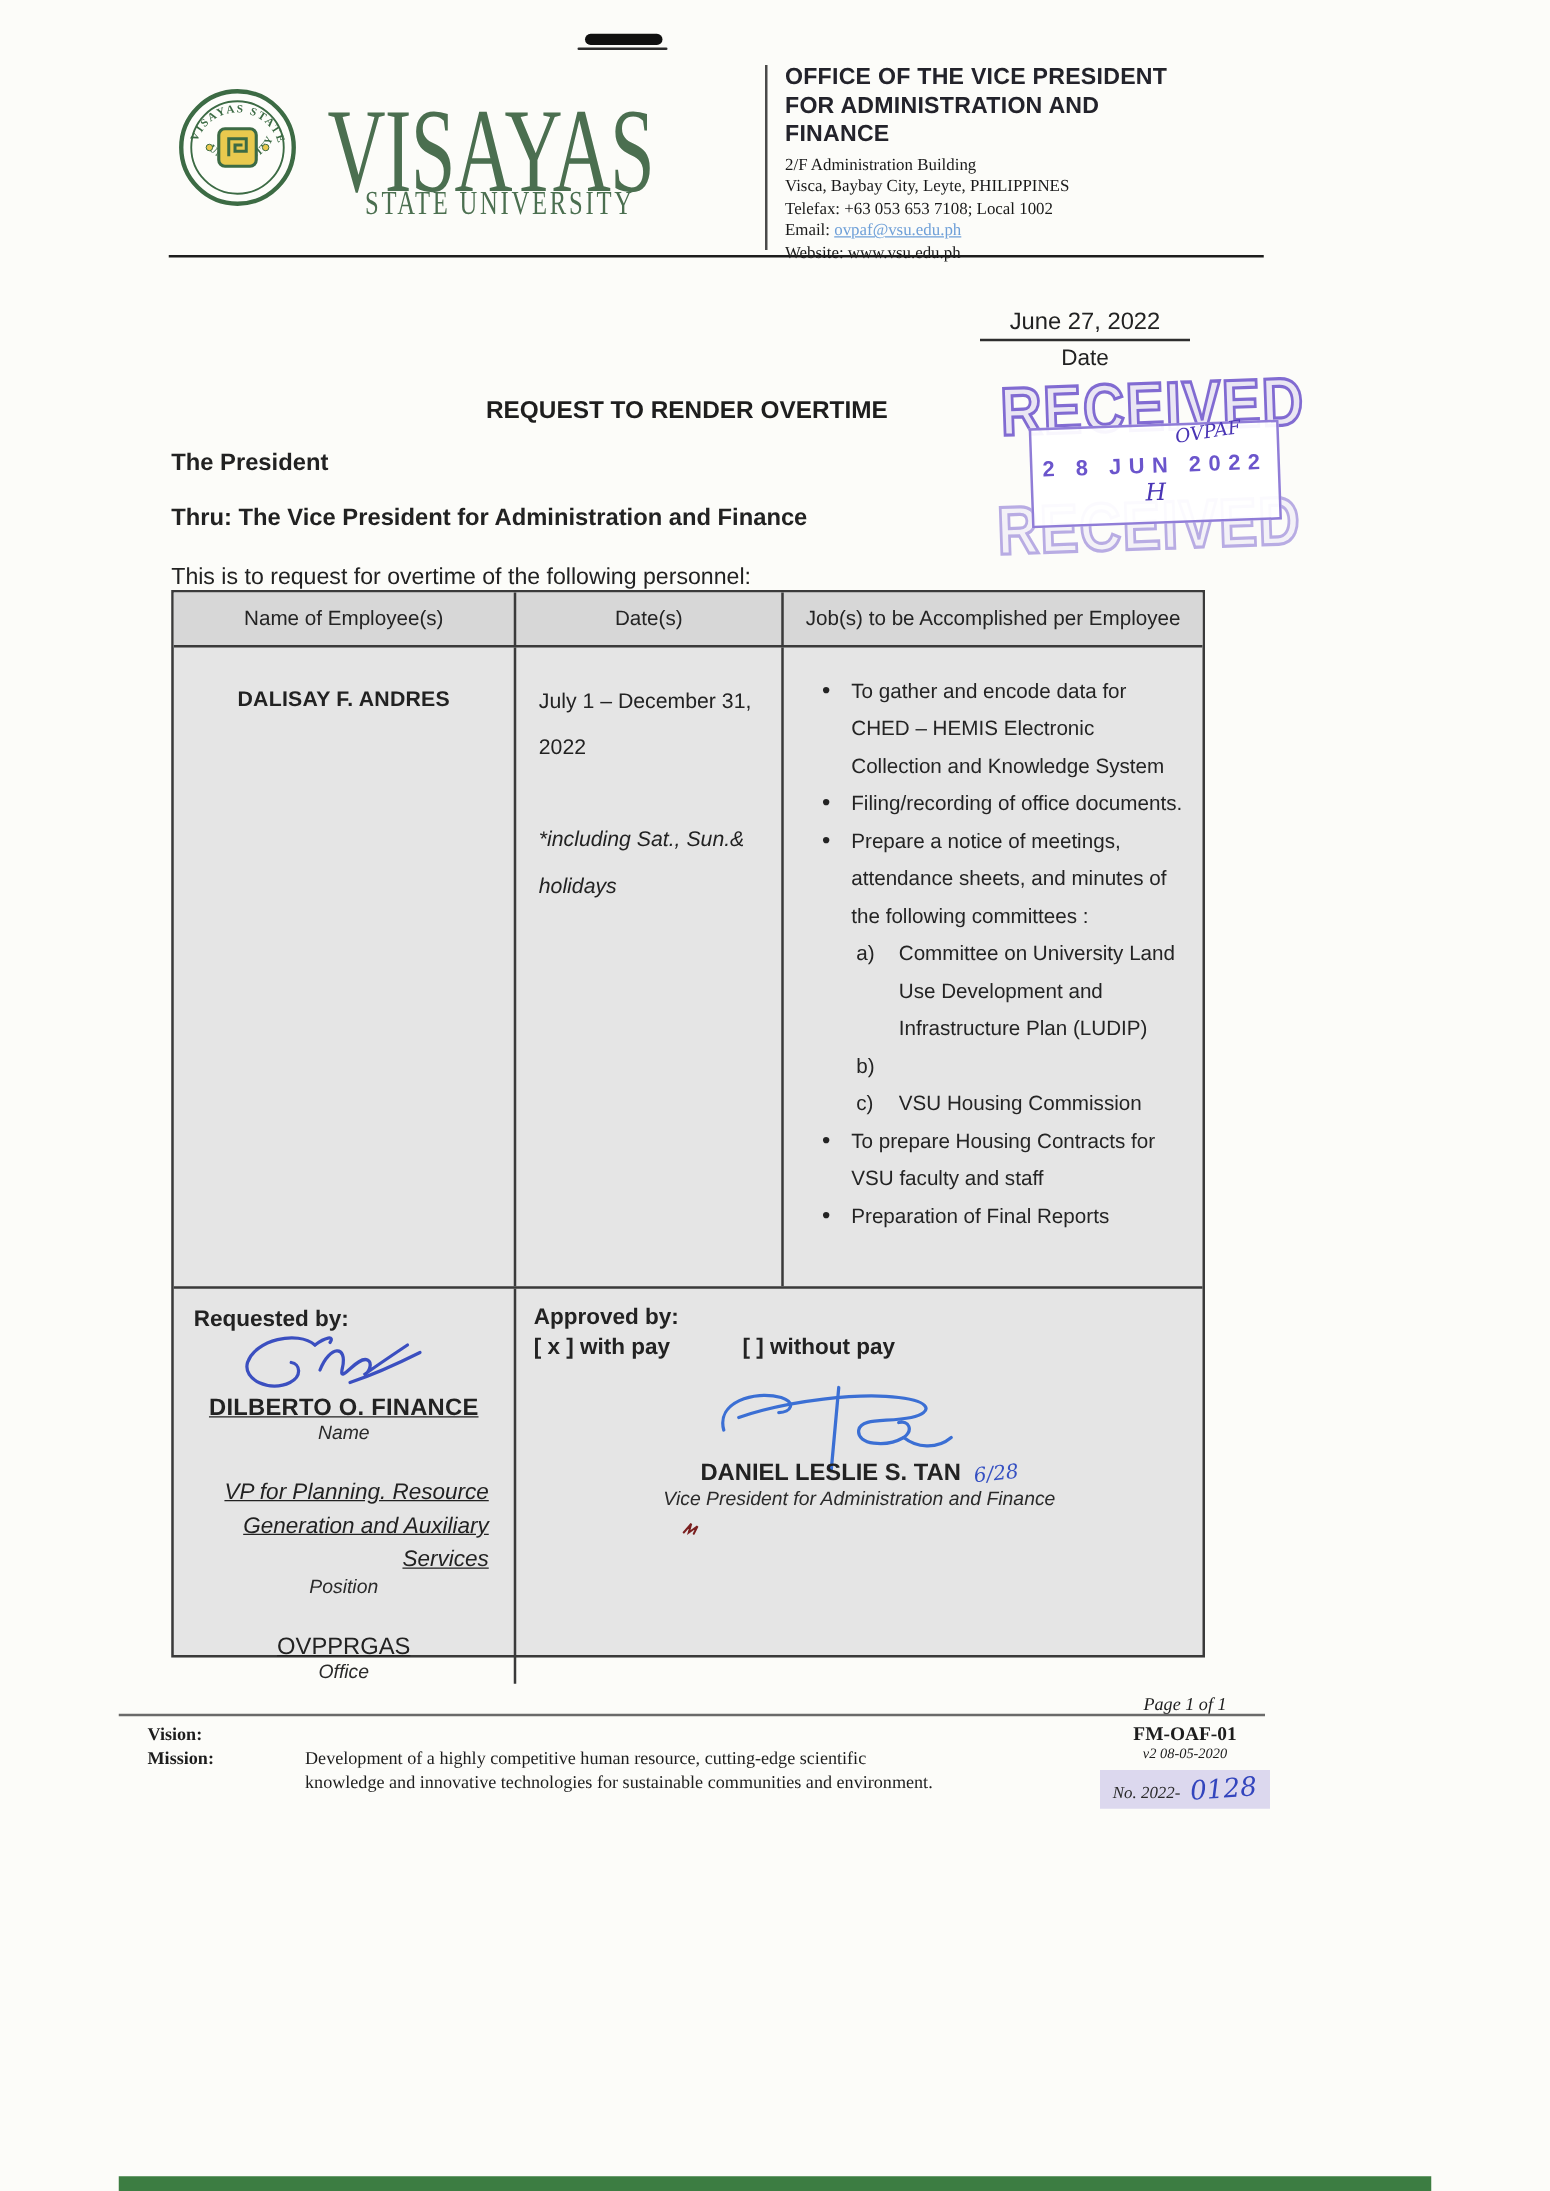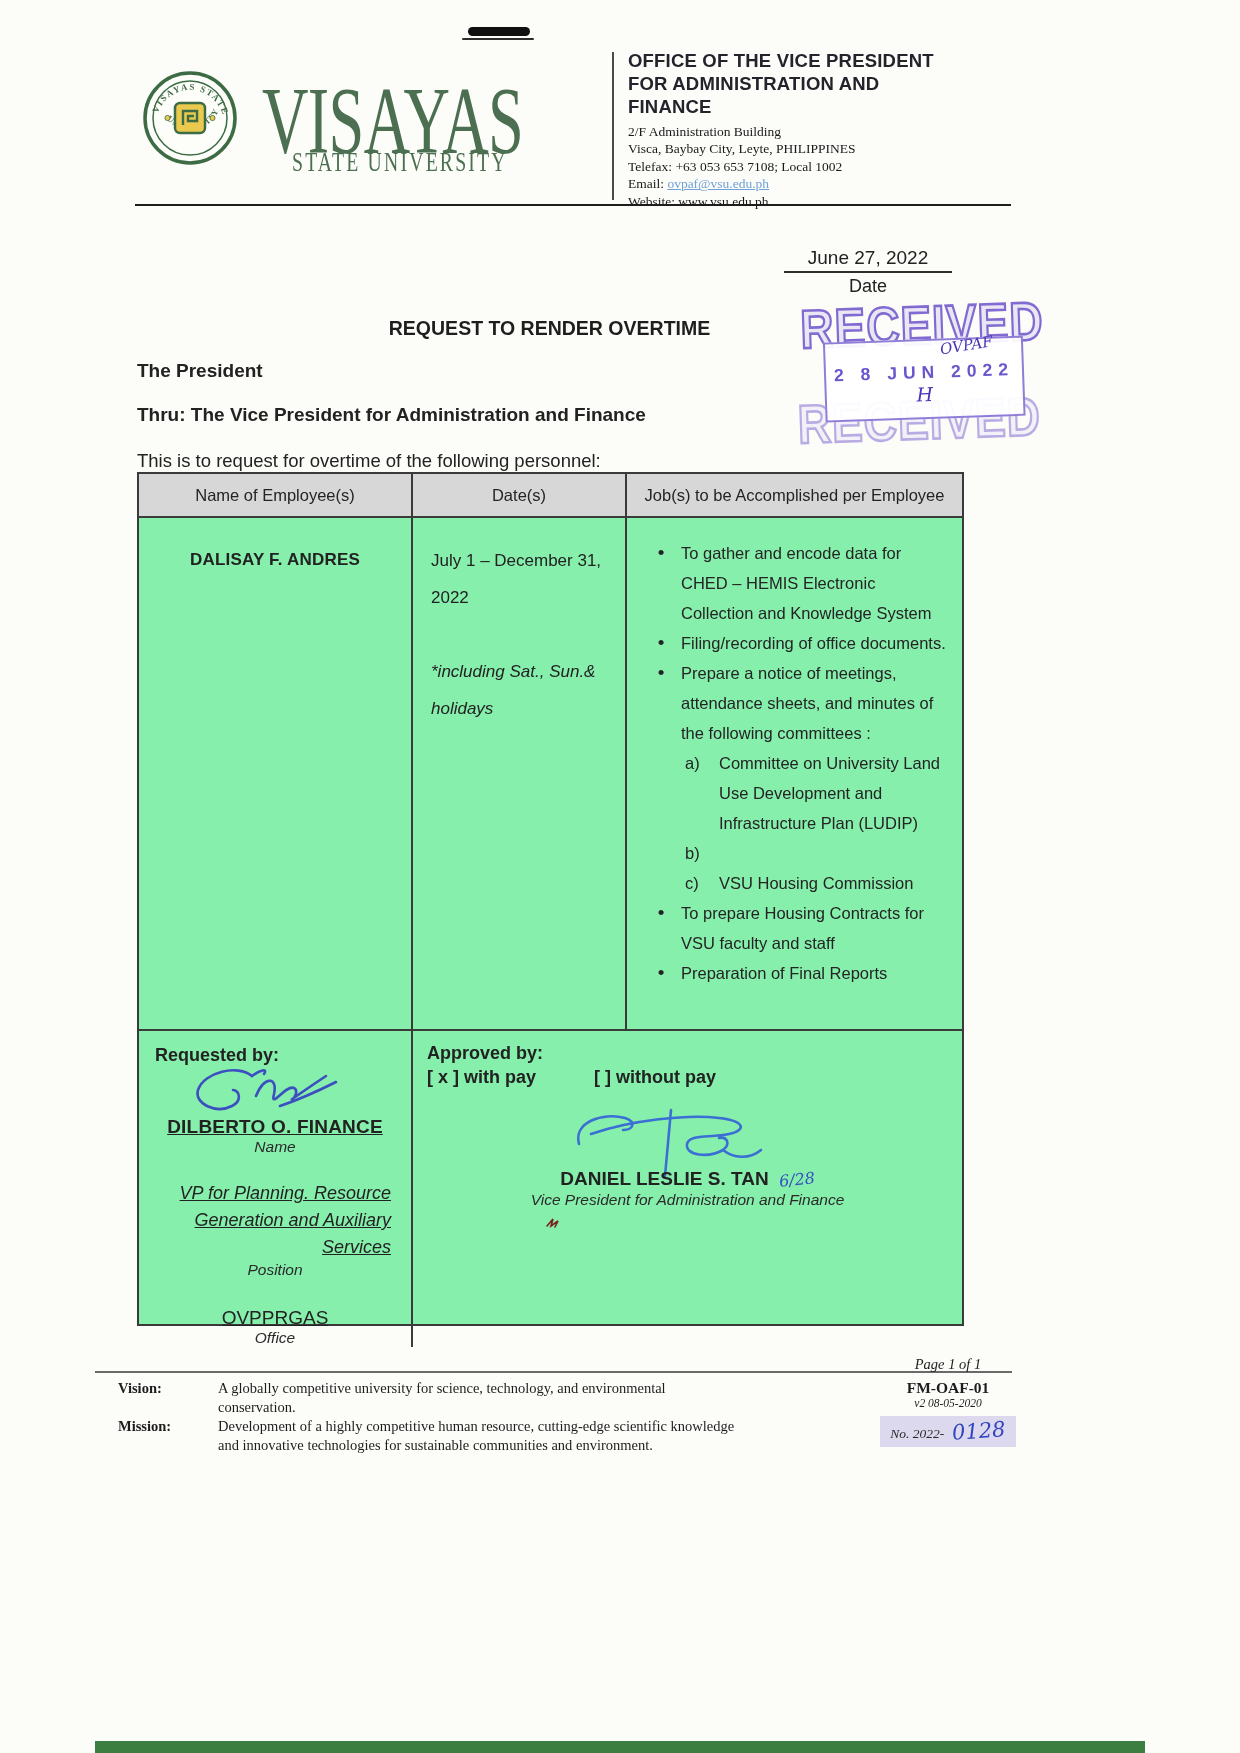--- a/index.html
+++ b/index.html
@@ -43,21 +43,21 @@
   .stamp-date{color:#6b55cc;font-weight:bold;font-size:17.5px;letter-spacing:6px;margin-top:1px;}
   .stamp-initial{font-family:"DejaVu Serif",serif;font-style:italic;font-size:19px;color:#4a35b5;}
 
   
   .title{position:absolute;left:137px;top:317px;width:825px;text-align:center;font-weight:bold;font-size:19.5px;color:#1e1e1e;}
   .addressee{position:absolute;left:137px;top:360px;font-weight:bold;font-size:19px;}
   .thru{position:absolute;left:137px;top:404px;font-weight:bold;font-size:19px;}
   .intro{position:absolute;left:137px;top:450px;font-size:18.5px;}
 
   
-  .doc-table{position:absolute;left:137px;top:472px;width:827px;border:2px solid #3a3a3a;background:#86efac;}
+  .doc-table{position:absolute;left:137px;top:472px;width:827px;border:2px solid #3a3a3a;background:#e5e5e5;}
   .t-head{display:grid;grid-template-columns:272px 214px 337px;background:#d7d7d7;border-bottom:2px solid #3a3a3a;}
   .t-head .cell{display:flex;align-items:center;justify-content:center;text-align:center;
                 font-size:16.5px;line-height:1.25;padding:5px 10px;min-height:42px;color:#242424;}
   .t-body{display:grid;grid-template-columns:272px 214px 337px;height:513px;border-bottom:2px solid #3a3a3a;}
   .t-sig{display:grid;grid-template-columns:272px 551px;height:293px;}
   .bl{border-left:2px solid #3a3a3a;}
   .cell-name{padding-top:32px;text-align:center;font-weight:bold;font-size:17px;letter-spacing:0.2px;}
   .cell-dates{padding:24px 18px 0;font-size:17px;line-height:37px;}
   .dates-note{font-style:italic;margin-top:37px;}
   .cell-jobs{padding:20px 8px 6px 14px;}
@@ -83,21 +83,21 @@
   .app-name{font-weight:bold;font-size:19px;text-align:center;margin-top:-10px;}
   .hand-date{display:inline-block;font-family:"DejaVu Serif",serif;font-style:italic;font-weight:normal;
              font-size:16px;color:#3550c2;margin-left:10px;transform:rotate(-6deg);}
   .app-pos{margin-top:1px;}
   .red-mark{display:block;margin:8px 0 0 118px;}
 
   
   .f-rule{position:absolute;left:95px;top:1371px;width:917px;height:2px;background:#6a6a6a;}
   .vm{position:absolute;left:118px;top:1379px;width:640px;font-family:"Liberation Serif",serif;
       font-size:14.5px;line-height:1.32;color:#1d1d1d;}
-  .vm-row{display:flex;}
+  .vm-row{display:flex;gap:26px;}
   .vm-label{flex:none;width:100px;font-weight:bold;}
   .vm-text{width:528px;}
   .f-right{position:absolute;left:858px;top:1356px;width:180px;text-align:center;
            font-family:"Liberation Serif",serif;color:#1d1d1d;}
   .f-page{font-style:italic;font-size:14.5px;}
   .f-code{font-weight:bold;font-size:15.5px;margin-top:6px;}
   .f-ver{font-style:italic;font-size:11.5px;}
   .f-no{display:inline-block;margin-top:7px;background:#dcd8ee;padding:3px 10px 4px;}
   .f-no-label{font-style:italic;font-size:13.5px;color:#2a2a2a;}
   .f-no-value{display:inline-block;font-family:"DejaVu Serif",serif;font-style:italic;font-size:21px;
@@ -259,21 +259,20 @@
         </svg>
       </div>
     </div>
   </div>
 
   <div class="f-rule"></div>
 
   <div class="vm">
     <div class="vm-row">
       <div class="vm-label">Vision:</div>
-      <div class="vm-text">A globally competitive university for science, technology, and environmental conservation.</div>
     </div>
     <div class="vm-row">
       <div class="vm-label">Mission:</div>
       <div class="vm-text">Development of a highly competitive human resource, cutting-edge scientific knowledge and innovative technologies for sustainable communities and environment.</div>
     </div>
   </div>
 
   <div class="f-right">
     <div class="f-page">Page 1 of 1</div>
     <div class="f-code">FM-OAF-01</div>

